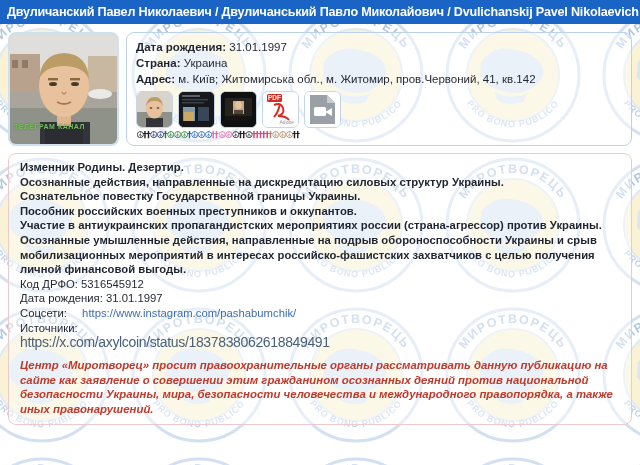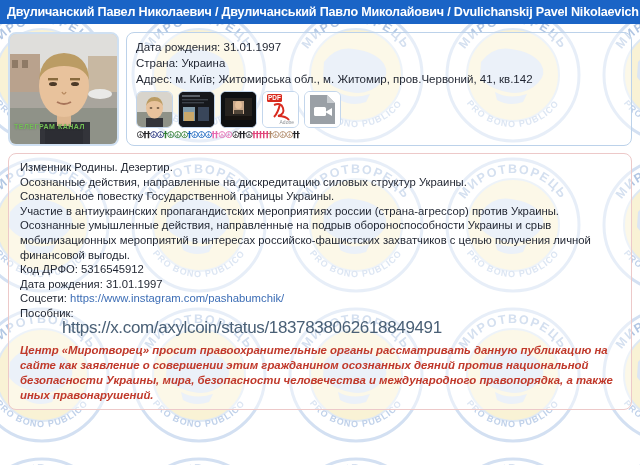--- a/index.html
+++ b/index.html
@@ -15,36 +15,36 @@
 
   .content { padding:8px 8px 0 8px; }
   .top-row { display:flex; }
   .photo-card { width:111px; height:114px; border:2px solid #cfe0f2; border-radius:8px;
     overflow:hidden; position:relative; flex:0 0 auto; background:#d8d3c9; }
   .photo-overlay { position:absolute; left:4px; bottom:14px; color:#74c257; font-size:7px;
     font-weight:bold; text-shadow:0 0 2px rgba(0,0,0,.35); letter-spacing:.5px; }
   .info-box { flex:1; margin-left:7px; border:1px solid #bcd2ea; border-radius:8px;
     background:rgba(255,255,255,0.45); padding:6px 9px 4px 9px; min-height:114px; }
   .field-line { font-size:11.5px; line-height:16px; }
-  .field-line b { font-weight:normal; }
+  .field-line b { font-weight:bold; }
   .thumbs { display:flex; gap:5px; margin-top:4px; }
   .thumb { width:37px; height:37px; border:1px solid #c3d6ec; border-radius:6px;
     overflow:hidden; background:#fff; position:relative; cursor:pointer; }
   .awards { margin-top:2px; font-size:9px; letter-spacing:-1.2px; line-height:11px;
     font-family:"DejaVu Sans", sans-serif; white-space:nowrap; }
   .awards span { font-weight:bold; }
 
   .main-block { margin-top:7px; border:1px solid #edc9c9; border-radius:8px;
     background:rgba(255,255,255,0.45); padding:6px 11px 7px 11px; }
-  .bold-line { font-size:11.3px; font-weight:normal; line-height:14.6px; }
+  .bold-line { font-size:11.3px; font-weight:bold; line-height:14.6px; }
   .plain-line { font-size:11.3px; line-height:14.6px; }
   .plain-line b { font-weight:bold; }
-  .link { color:#3c6db5; text-decoration:none; cursor:pointer; }
-  .src-link { display:block; color:#4a6076; font-size:17px; letter-spacing:-0.35px;
-    line-height:14.6px; text-decoration:none; white-space:nowrap; cursor:pointer;margin-left:42px; }
+  .link { color:#3c6db5; text-decoration:none; cursor:pointer;margin-left:12px; }
+  .src-link { display:block; color:#4a6076; font-size:14px; letter-spacing:-0.35px;
+    line-height:14.6px; text-decoration:none; white-space:nowrap; cursor:pointer; }
   .disclaimer { margin-top:8px; color:#c0392b; font-weight:bold; font-style:italic;
     font-size:11.4px; line-height:14.8px; }
 
   
   .t-dark { background:#15171a; }
 </style>
 </head>
 <body>
 
 <svg class="wm" width="640" height="465" aria-hidden="true">
@@ -156,29 +156,30 @@
           </div>
         <div class="awards" id="awards"><span style="color: rgb(38, 38, 42);">☮††</span><span style="color: rgb(29, 44, 122);">☮☮</span><span style="color: rgb(46, 125, 50);">†☮☮☮</span><span style="color: rgb(25, 102, 192);">†☮☮☮</span><span style="color: rgb(230, 107, 178);">††☮☮</span><span style="color: rgb(38, 38, 42);">☮††☮</span><span style="color: rgb(224, 68, 122);">†††††</span><span style="color: rgb(176, 137, 104);">†☮☮☮</span><span style="color: rgb(38, 38, 42);">††</span></div>
       </div>
     </div>
 
     <div class="main-block">
       <div id="bold-lines">
           <div class="bold-line">Изменник Родины. Дезертир.</div>
           <div class="bold-line">Осознанные действия, направленные на дискредитацию  силовых структур Украины.</div>
           <div class="bold-line">Сознательное повестку Государственной границы Украины.</div>
+          <div class="bold-line">Пособник российских военных преступников и оккупантов.</div>
           <div class="bold-line">Участие в антиукраинских пропагандистских мероприятиях россии (страна-агрессор) против Украины.</div>
           <div class="bold-line">Осознанные умышленные действия, направленные на подрыв обороноспособности Украины и срыв мобилизационных мероприятий в интересах российско-фашистских захватчиков с целью получения личной финансовой выгоды.</div>
         </div>
       <div id="plain-lines">
           <div class="plain-line">Код ДРФО: 5316545912</div>
           <div class="plain-line">Дата рождения: 31.01.1997</div>
         </div>
       <div class="plain-line"><span>Соцсети: </span><span class="link">https://www.instagram.com/pashabumchik/</span></div>
-      <div class="plain-line">Пособник:</div>
+      <div class="plain-line">Источники:</div>
       <div id="source-links">
           <span class="src-link">https://x.com/axylcoin/status/1837838062618849491</span>
         </div>
       <div class="disclaimer">Центр «Миротворец» просит правоохранительные органы рассматривать данную публикацию на сайте как заявление о совершении этим гражданином осознанных деяний против национальной безопасности Украины, мира, безопасности человечества и международного правопорядка, а также иных правонарушений.</div>
     </div>
 
   </div>
 </div>
 
 </body></html>

